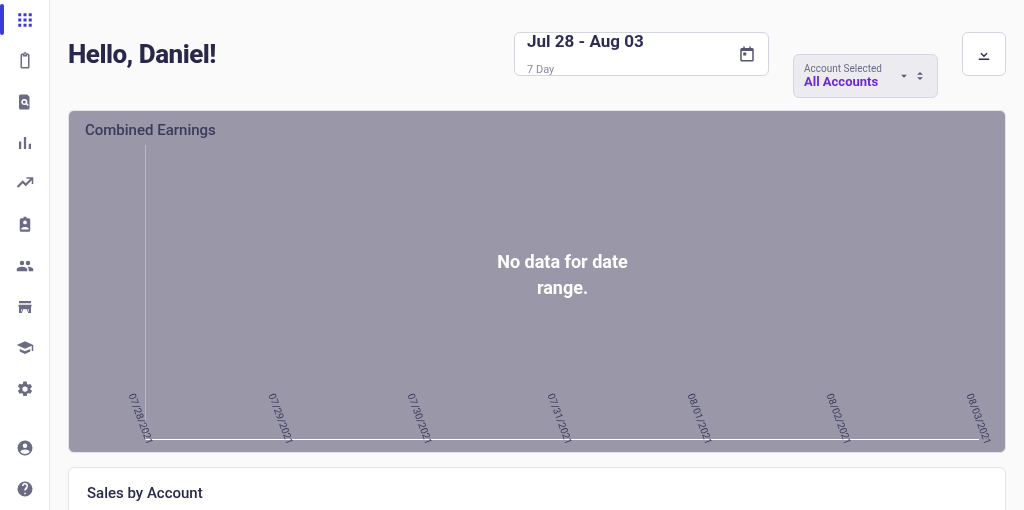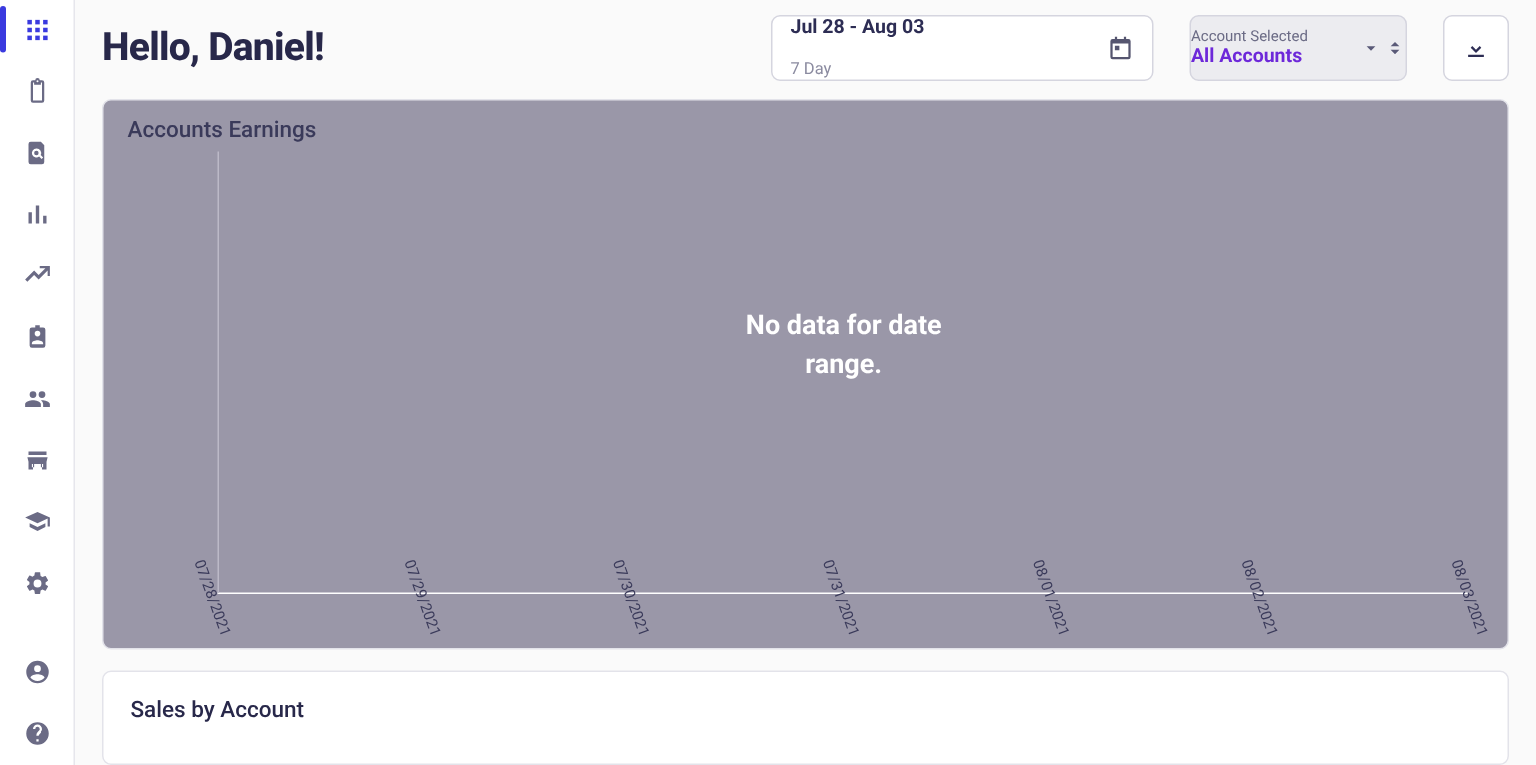--- a/index.html
+++ b/index.html
@@ -22,28 +22,28 @@
   .header { display: flex; align-items: center; gap: 24px; margin-bottom: 12px; }
   .greeting { font-size: 26px; font-weight: 800; color: #28284a; letter-spacing: -0.5px; }
   .header-spacer { flex: 1; }
 
   .date-picker {
     display: flex; align-items: center; justify-content: space-between;
     width: 255px; height: 44px; padding: 4px 12px;
     background: #fff; border: 1px solid #d5d5df; border-radius: 6px; cursor: pointer;
   }
   .date-picker .dp-texts { display: flex; flex-direction: column; line-height: 1.1; }
-  .date-picker .dp-range { font-size: 13px; font-weight: 700; color: #2d2d54; }
+  .date-picker .dp-range { font-size: 17px; font-weight: 700; color: #2d2d54; }
   .date-picker .dp-sub { font-size: 11px; color: #8b8ba0; margin-top: 14px; }
   .date-picker svg { width: 18px; height: 18px; fill: #55556f; }
 
   .account-select {
     display: flex; align-items: center; justify-content: space-between;
-    width: 145px; height: 44px; padding: 4px 0;
-    background: #ececf0; border: 1px solid #d5d5df; border-radius: 6px; cursor: pointer;
+    width: 145px; height: 44px; padding: 4px 10px;
+    background: #ececf0; border: 1px solid #d5d5df; border-radius: 6px; cursor: pointer; margin-top: 44px;
   }
   .account-select .as-texts { display: flex; flex-direction: column; line-height: 1.1; }
   .account-select .as-label { font-size: 10px; color: #6b6b85; }
   .account-select .as-value { font-size: 13px; font-weight: 700; color: #6d28d9; margin-top: 1px; }
   .accsel-icons { display:flex; align-items:center; gap:2px; }
   .accsel-icons svg { width: 14px; height: 14px; fill: #5a5a78; }
 
   .download-btn {
     width: 44px; height: 44px; background: #fff; border: 1px solid #d5d5df;
     border-radius: 6px; display: flex; align-items: center; justify-content: center; cursor: pointer;
@@ -191,21 +191,21 @@
       </div>
 
       <button class="download-btn">
         <svg viewBox="0 0 24 24">
             <path d="M12 3v10.59l3.3-3.3 1.4 1.42L12 16.41l-4.7-4.7 1.4-1.42L12 13.59V3zM5 18h14v2H5z"></path>
           </svg>
       </button>
     </div>
 
     <section class="card">
-      <div class="card-title">Accounts Earnings</div>
+      <div class="card-title">Combined Earnings</div>
 
       <div class="chart-area">
         <div class="no-data">No data for date range.</div>
       </div>
 
       <div class="x-ticks">
         <span class="x-tick">07/28/2021</span>
         <span class="x-tick">07/29/2021</span>
         <span class="x-tick">07/30/2021</span>
         <span class="x-tick">07/31/2021</span>

